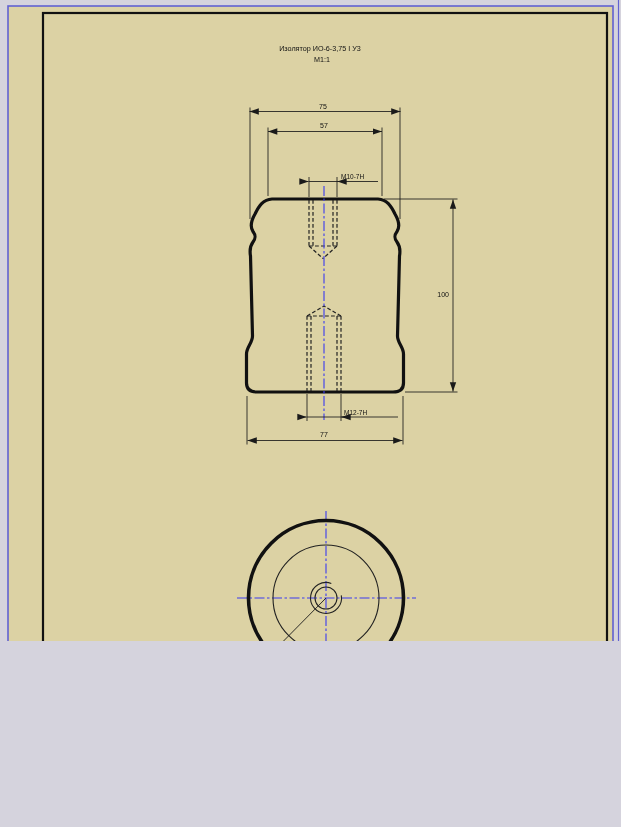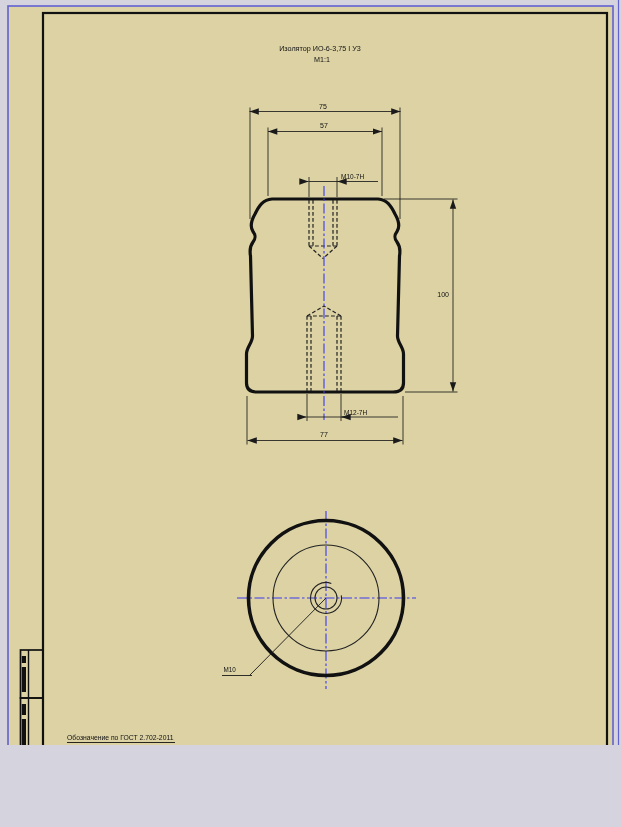--- a/index.html
+++ b/index.html
@@ -1,16 +1,16 @@
 <!DOCTYPE html>
 <html><head>
 <meta charset="utf-8">
 <style>
   html,body{margin:0;padding:0;background:#d5d3dd;}
-  .screen{position:relative;width:621px;height:745px;overflow:hidden;
+  .screen{position:relative;width:621px;height:641px;overflow:hidden;
           font-family:"Liberation Sans",sans-serif;}
   svg text{font-family:"Liberation Sans",sans-serif;fill:#111;}
 </style>
 </head>
 <body>
 
 <div class="screen">
 <svg width="621" height="827" viewBox="0 0 621 827">
   <defs>
     <marker id="arr" viewBox="0 0 10 8" refX="9.5" refY="4" markerWidth="10" markerHeight="8" orient="auto-start-reverse" markerUnits="userSpaceOnUse">

